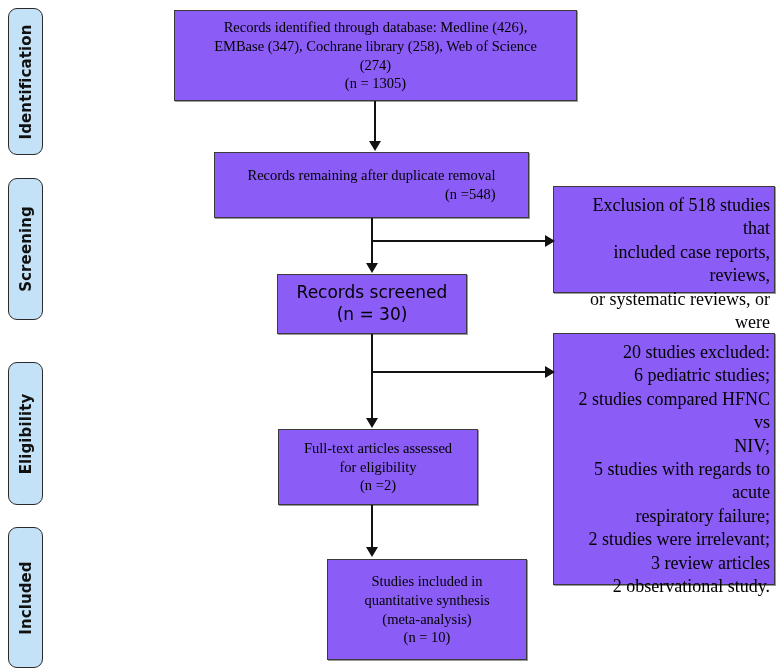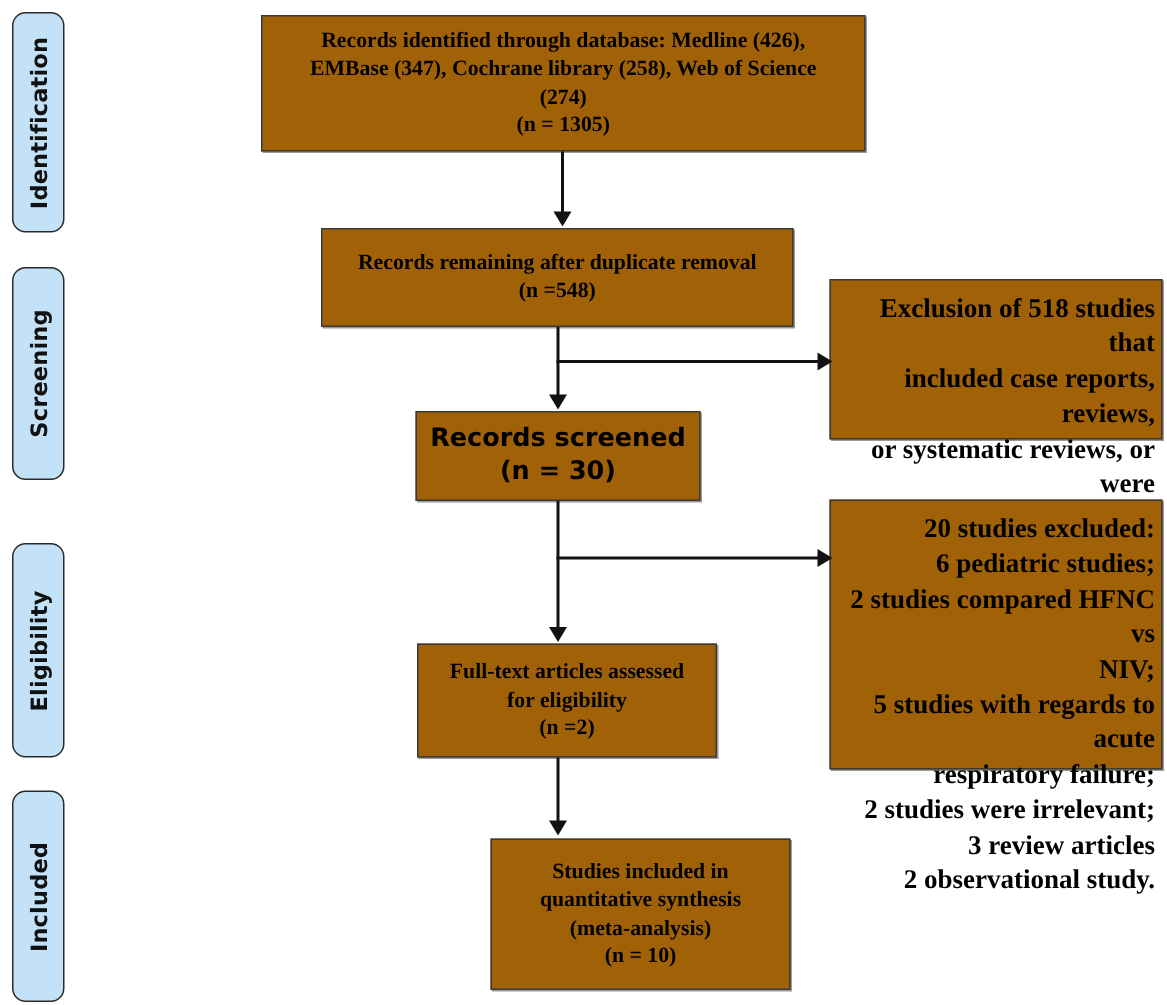--- a/index.html
+++ b/index.html
@@ -29,32 +29,31 @@
     font-weight:bold;
     font-size:15px;
     color:#111111;
     letter-spacing:0.1px;
   }
 
   
   .node{
     position:absolute;
     box-sizing:border-box;
-    background:#a16207;
+    background:#8b5cf6;
     border:1.4px solid #3a3a3a;
     box-shadow:1px 1px 0 #9a9a9a;
     display:flex;
     align-items:center;
     justify-content:center;
     text-align:center;
     font-family:"Liberation Serif", serif;
     font-size:14.5px;
     line-height:1.28;
     color:#000000;
-    font-weight:bold;
   }
   .node.sans{
     font-family:"DejaVu Sans", sans-serif;
     font-size:17px;
   }
   .node .node-text{padding:0 6px;white-space:pre-line;}
 
   
   .node.excl{
     justify-content:flex-start;
@@ -104,21 +103,21 @@
     <span class="stage-label">Included</span>
   </div>
 
   <div class="node" style="left:174px;top:10px;width:403px;height:91px;">
     <span class="node-text">Records identified through database: Medline (426),
 EMBase (347), Cochrane library (258), Web of Science
 (274)
 (n = 1305)</span>
   </div>
 
-  <div class="node" style="left:214px;top:152px;width:315px;height:66px;">
+  <div class="node" style="left:214px;top:152px;width:315px;height:66px;text-align:right;">
     <span class="node-text">Records remaining after duplicate removal
 (n =548)</span>
   </div>
 
   <div class="node sans" style="left:277px;top:274px;width:190px;height:60px;">
     <span class="node-text">Records screened
 (n = 30)</span>
   </div>
 
   <div class="node" style="left:278px;top:429px;width:200px;height:76px;">
@@ -134,21 +133,21 @@
 (n = 10)</span>
   </div>
 
   <div class="node excl" style="left:553px;top:186px;width:222px;height:107px;">
     <span class="node-text">Exclusion of 518 studies that
 included case reports, reviews,
 or systematic reviews, or were
 not relevant.</span>
   </div>
 
-  <div class="node excl" style="left:553px;top:333px;width:222px;height:180px;">
+  <div class="node excl" style="left:553px;top:333px;width:222px;height:252px;">
     <span class="node-text">20 studies excluded:
 6  pediatric studies;
 2 studies compared HFNC vs
 NIV;
 5 studies with regards to acute
 respiratory failure;
 2 studies were irrelevant;
 3 review articles
 2 observational study.</span>
   </div>

